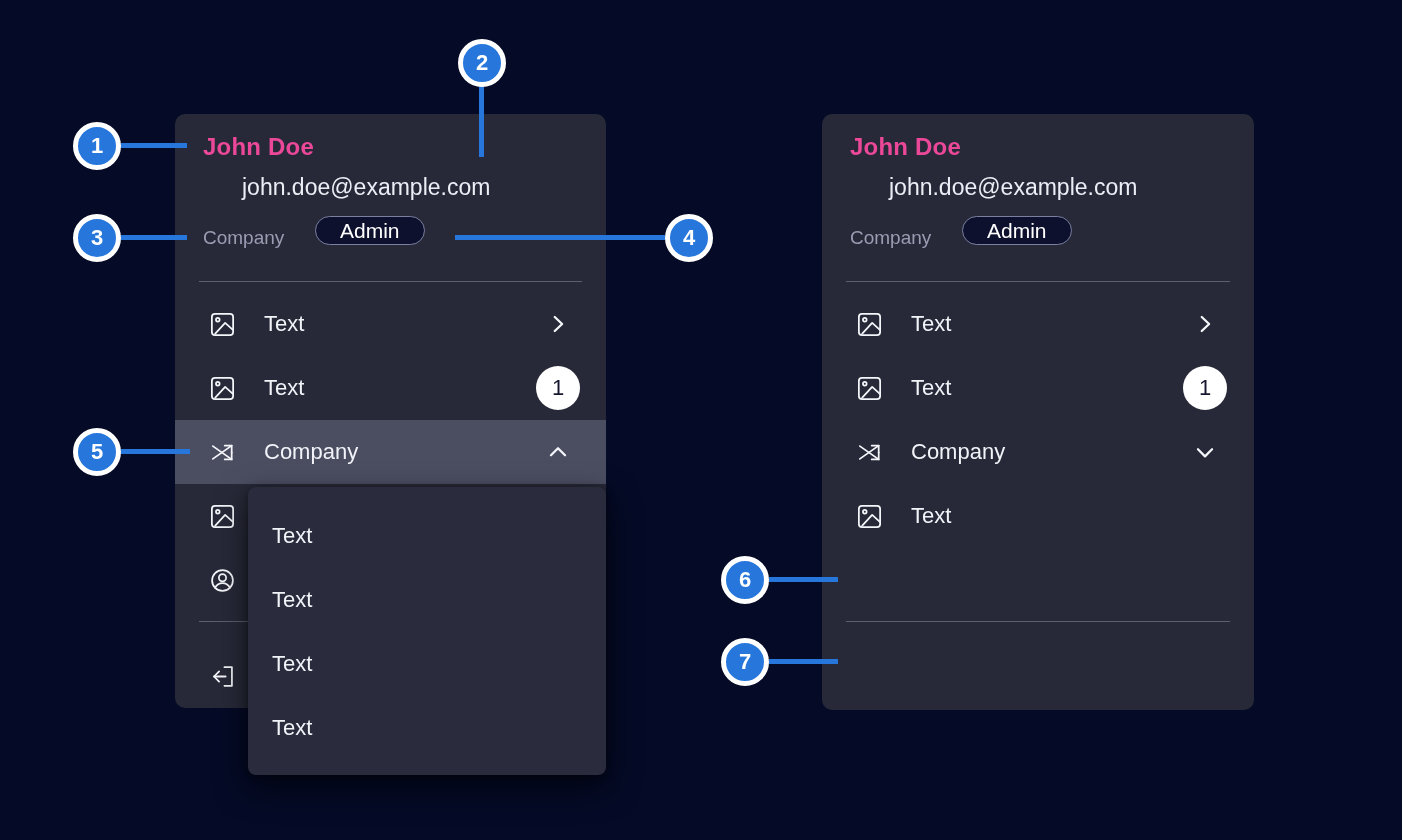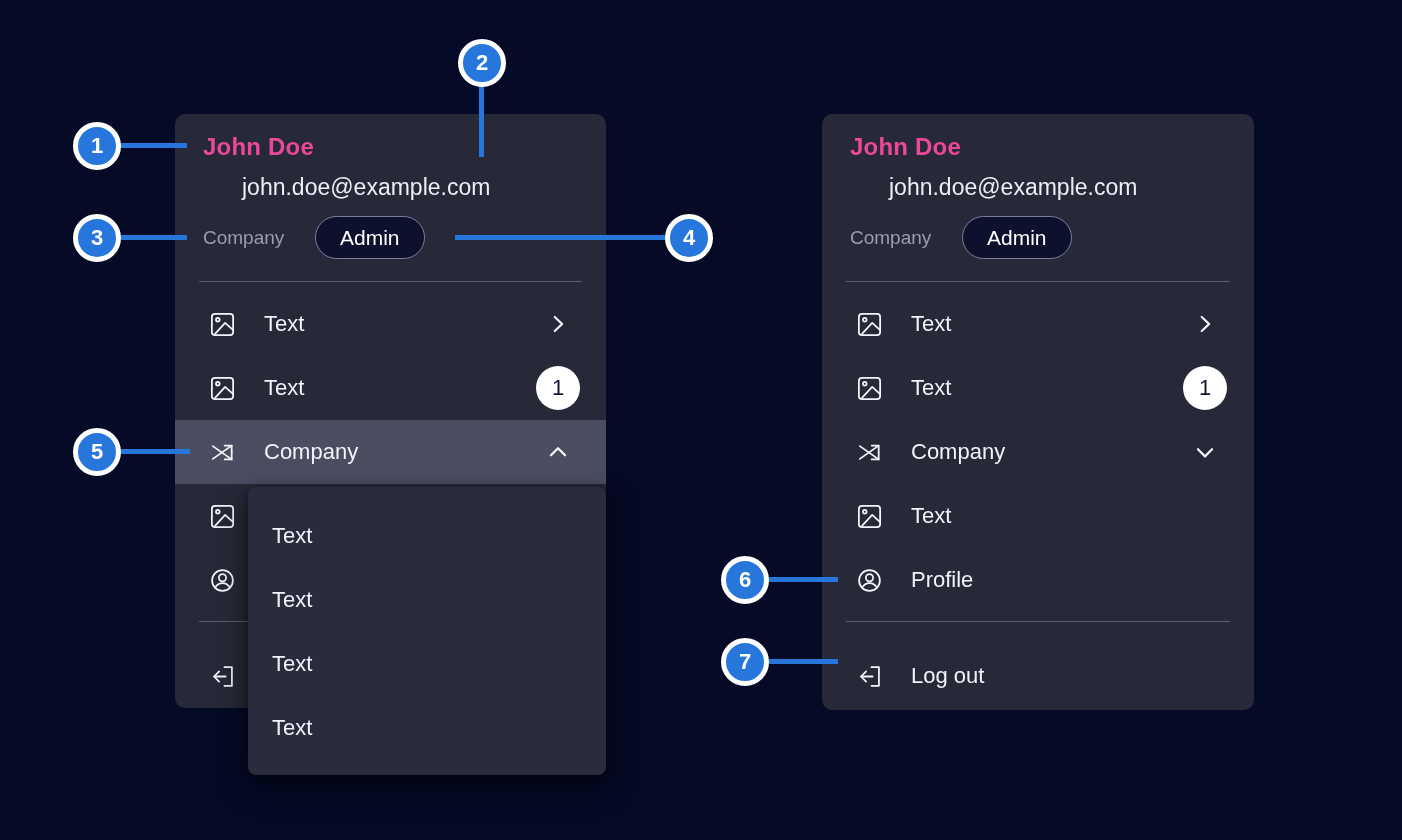--- a/index.html
+++ b/index.html
@@ -14,21 +14,21 @@
   }
   #left-panel{left:175px;top:114px;width:431px;height:594px;}
   #right-panel{left:822px;top:114px;width:432px;height:596px;}
 
   .user-name{position:absolute;left:28px;top:18px;height:30px;line-height:30px;
     font-size:24px;font-weight:700;color:#ec4899;letter-spacing:.2px;}
   .user-email{position:absolute;left:28px;top:58px;height:30px;line-height:30px;
     font-size:23px;font-weight:400;color:#eceef6;margin-left:39px;}
   .company-label{position:absolute;left:28px;top:110px;height:28px;line-height:28px;
     font-size:19px;color:#9a9db2;}
-  .role-pill{position:absolute;left:140px;top:102px;height:43px;box-sizing:border-box;
+  .role-pill{position:absolute;left:140px;top:102px;height:29px;box-sizing:border-box;
     border:1.5px solid #7c80a0;border-radius:22px;background:#0e112d;color:#ffffff;
     font-size:21px;display:flex;align-items:center;padding:0 24px;}
   .divider{position:absolute;left:24px;right:24px;height:1px;background:#5c5f72;}
   .hdr-divider{top:167px;}
   .bottom-divider{top:507px;}
 
   .row{position:absolute;left:0;right:0;height:64px;display:flex;align-items:center;
     padding-left:33px;box-sizing:border-box;}
   .row .mi-label{margin-left:27px;font-size:22px;color:#f2f3f8;}
   .row-highlight{background:#4b4d61;}
@@ -214,43 +214,23 @@
     <span class="mi-icon">
       <svg class="line-ico" viewBox="0 0 24 24">
           <rect x="3.2" y="3.2" width="17.6" height="17.6" rx="2.6"></rect>
           <circle cx="8.1" cy="8.1" r="1.5"></circle>
           <path d="M6 19.6 L14.2 10.6 L20.6 16.4"></path>
         </svg>
     </span>
     <span class="mi-label">Text</span>
   </div>
 
-  <div class="row" style="top:434px">
-    <span class="mi-icon">
-      <svg class="line-ico" viewBox="0 0 24 24">
-          <circle cx="12" cy="12" r="8.6"></circle>
-          <circle cx="12" cy="9.7" r="3.0"></circle>
-          <path d="M5.9 17.9 C7.3 15.4 9.5 14.1 12 14.1 C14.5 14.1 16.7 15.4 18.1 17.9"></path>
-        </svg>
-    </span>
-    <span class="mi-label">Profile</span>
-  </div>
 
   <div class="divider bottom-divider"></div>
 
-  <div class="row" style="top:530px">
-    <span class="mi-icon">
-      <svg class="line-ico" viewBox="0 0 24 24">
-          <path d="M13.6 4.3 H19.8 V19.7 H13.6"></path>
-          <path d="M5 12 H14.6"></path>
-          <path d="M9.2 7.8 L5 12 L9.2 16.2"></path>
-        </svg>
-    </span>
-    <span class="mi-label">Log out</span>
-  </div>
 </div>
 
 <div class="c-line h" style="left:121px;top:143px;width:66px"></div>
 <div class="c-line v" style="left:479px;top:85px;height:72px"></div>
 <div class="c-line h" style="left:121px;top:235px;width:66px"></div>
 <div class="c-line h" style="left:455px;top:235px;width:210px"></div>
 <div class="c-line h" style="left:121px;top:449px;width:69px"></div>
 <div class="c-line h" style="left:769px;top:577px;width:69px"></div>
 <div class="c-line h" style="left:769px;top:659px;width:69px"></div>
 

